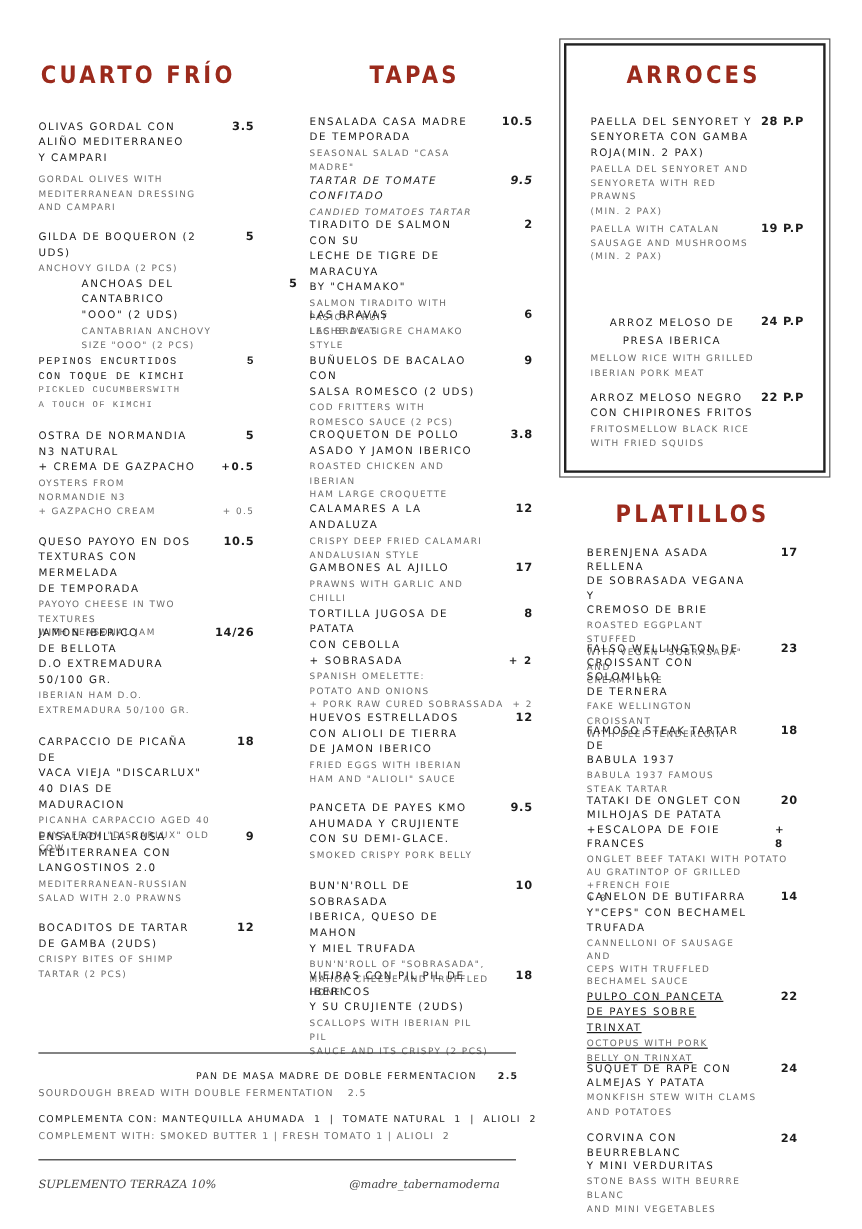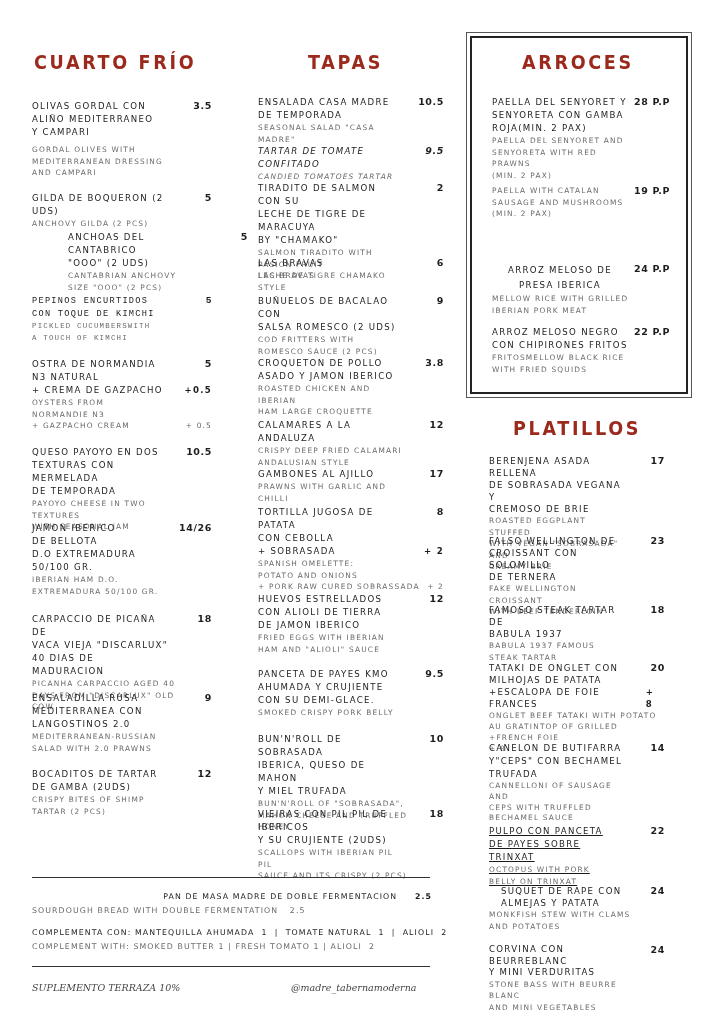--- a/index.html
+++ b/index.html
@@ -363,21 +363,21 @@
 BECHAMEL SAUCE</div>
   </div>
   <div class="item" style="top:825px;text-decoration:underline;">
     <div class="item-name">PULPO CON PANCETA
 DE PAYES SOBRE TRINXAT</div>
     <div class="item-price">22</div>
     <div class="item-desc">OCTOPUS WITH PORK
 BELLY ON TRINXAT</div>
   </div>
   <div class="item" style="top:885px;">
-    <div class="item-name" style="line-height:12px;margin-left:12px;">SUQUET DE RAPE CON
+    <div class="item-name" style="line-height:12px;">SUQUET DE RAPE CON
 ALMEJAS Y PATATA</div>
     <div class="item-price">24</div>
     <div class="item-desc">MONKFISH STEW WITH CLAMS
 AND POTATOES</div>
   </div>
   <div class="item" style="top:944px;">
     <div class="item-name" style="line-height:11.5px;">CORVINA CON BEURREBLANC
 Y MINI VERDURITAS</div>
     <div class="item-price">24</div>
     <div class="item-desc">STONE BASS WITH BEURRE BLANC

